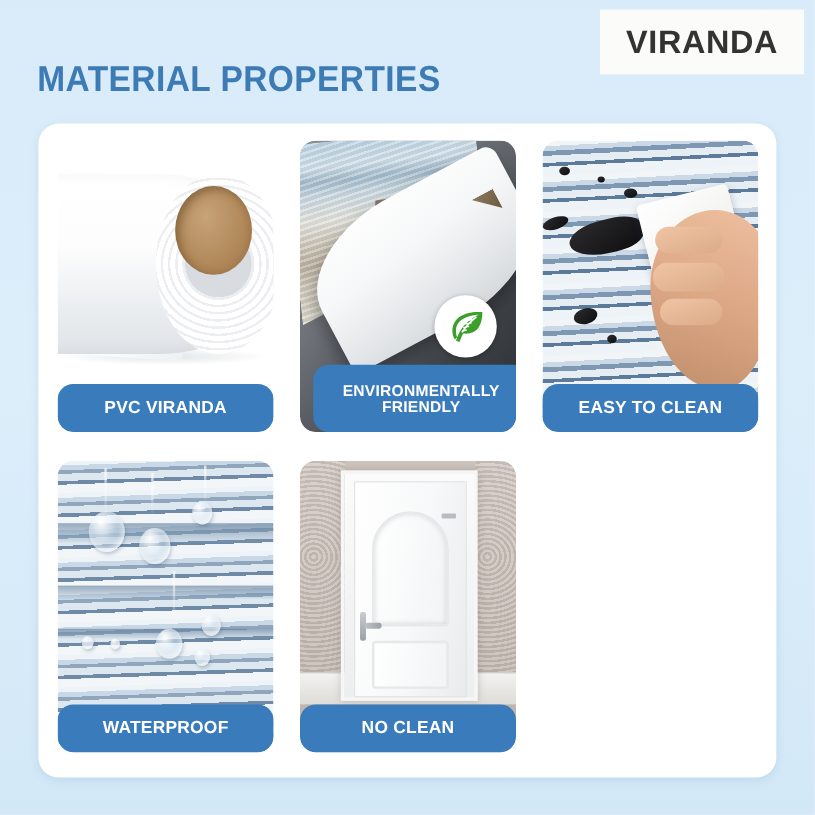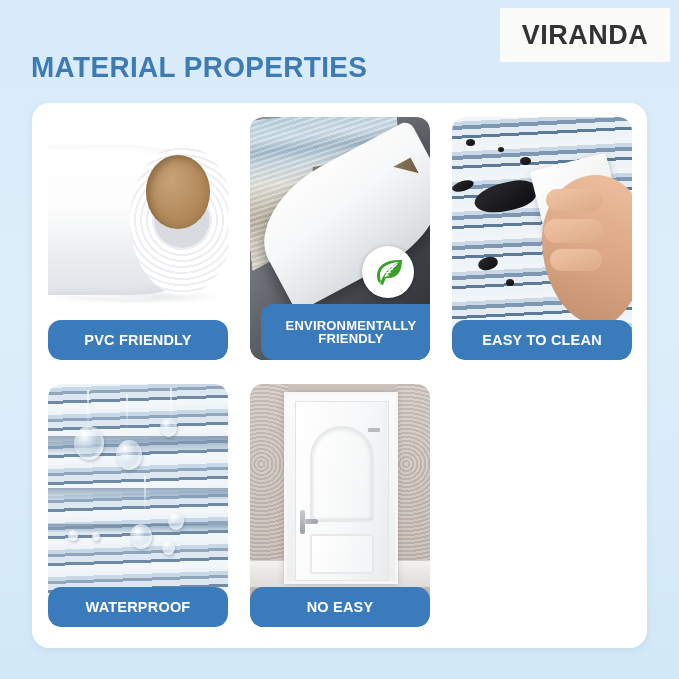--- a/index.html
+++ b/index.html
@@ -502,21 +502,21 @@
     <div class="card">
       <div class="card-media">
         <div class="pvc-bg"></div>
         <div class="pvc-shadow"></div>
         <div class="pvc-sheet"></div>
         <div class="pvc-roll">
           <div class="pvc-roll-side"></div>
         </div>
         <div class="pvc-core"></div>
       </div>
-      <div class="card-label">PVC FRIENDLY</div>
+      <div class="card-label">PVC VIRANDA</div>
     </div>
 
     <div class="card">
       <div class="card-media">
         <div class="eco-bg"></div>
         <div class="eco-photo">
             <div class="eco-photo-lines"></div>
           </div>
         <div class="eco-pier"></div>
         <div class="eco-peel"></div>
@@ -585,17 +585,17 @@
         <div class="ng-baseboard"></div>
         <div class="ng-frame">
           <div class="ng-door">
             <div class="ng-panel-top"></div>
             <div class="ng-panel-bot"></div>
             <div class="ng-handle"></div>
             <div class="ng-hinge"></div>
           </div>
         </div>
       </div>
-      <div class="card-label">NO EASY</div>
+      <div class="card-label">NO CLEAN</div>
     </div>
 
   </div>
 </div>
 
 </body></html>

